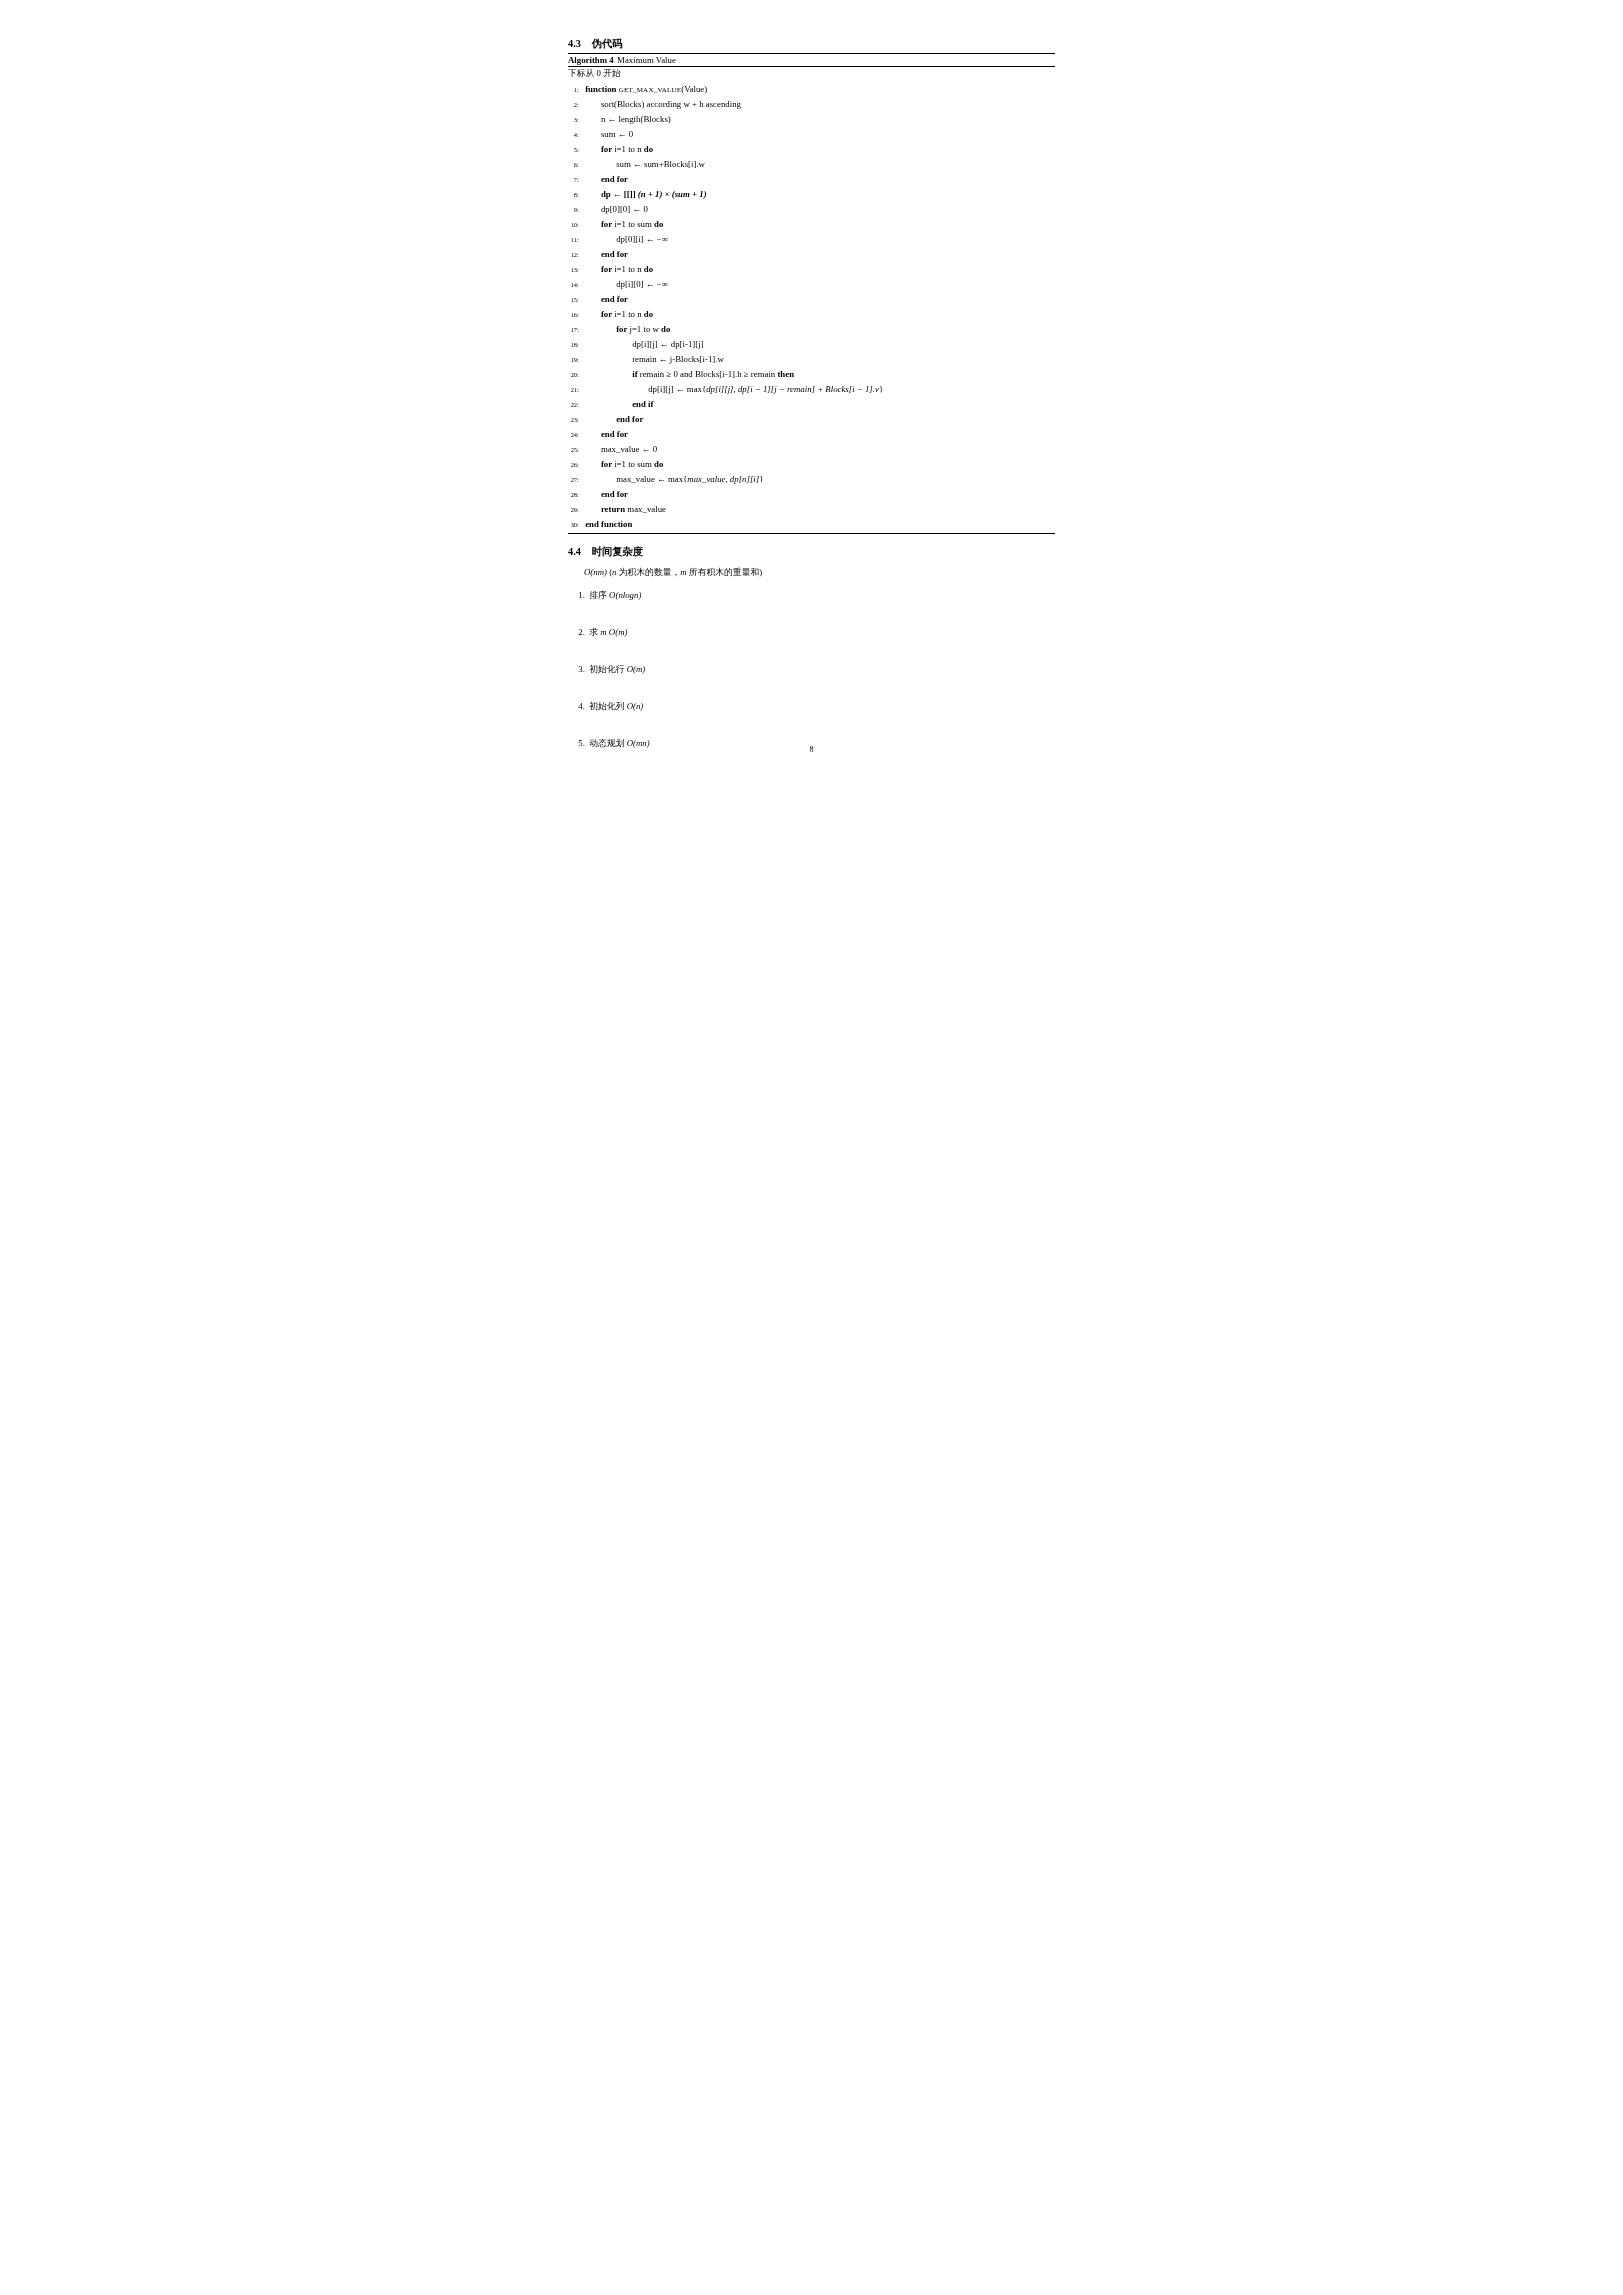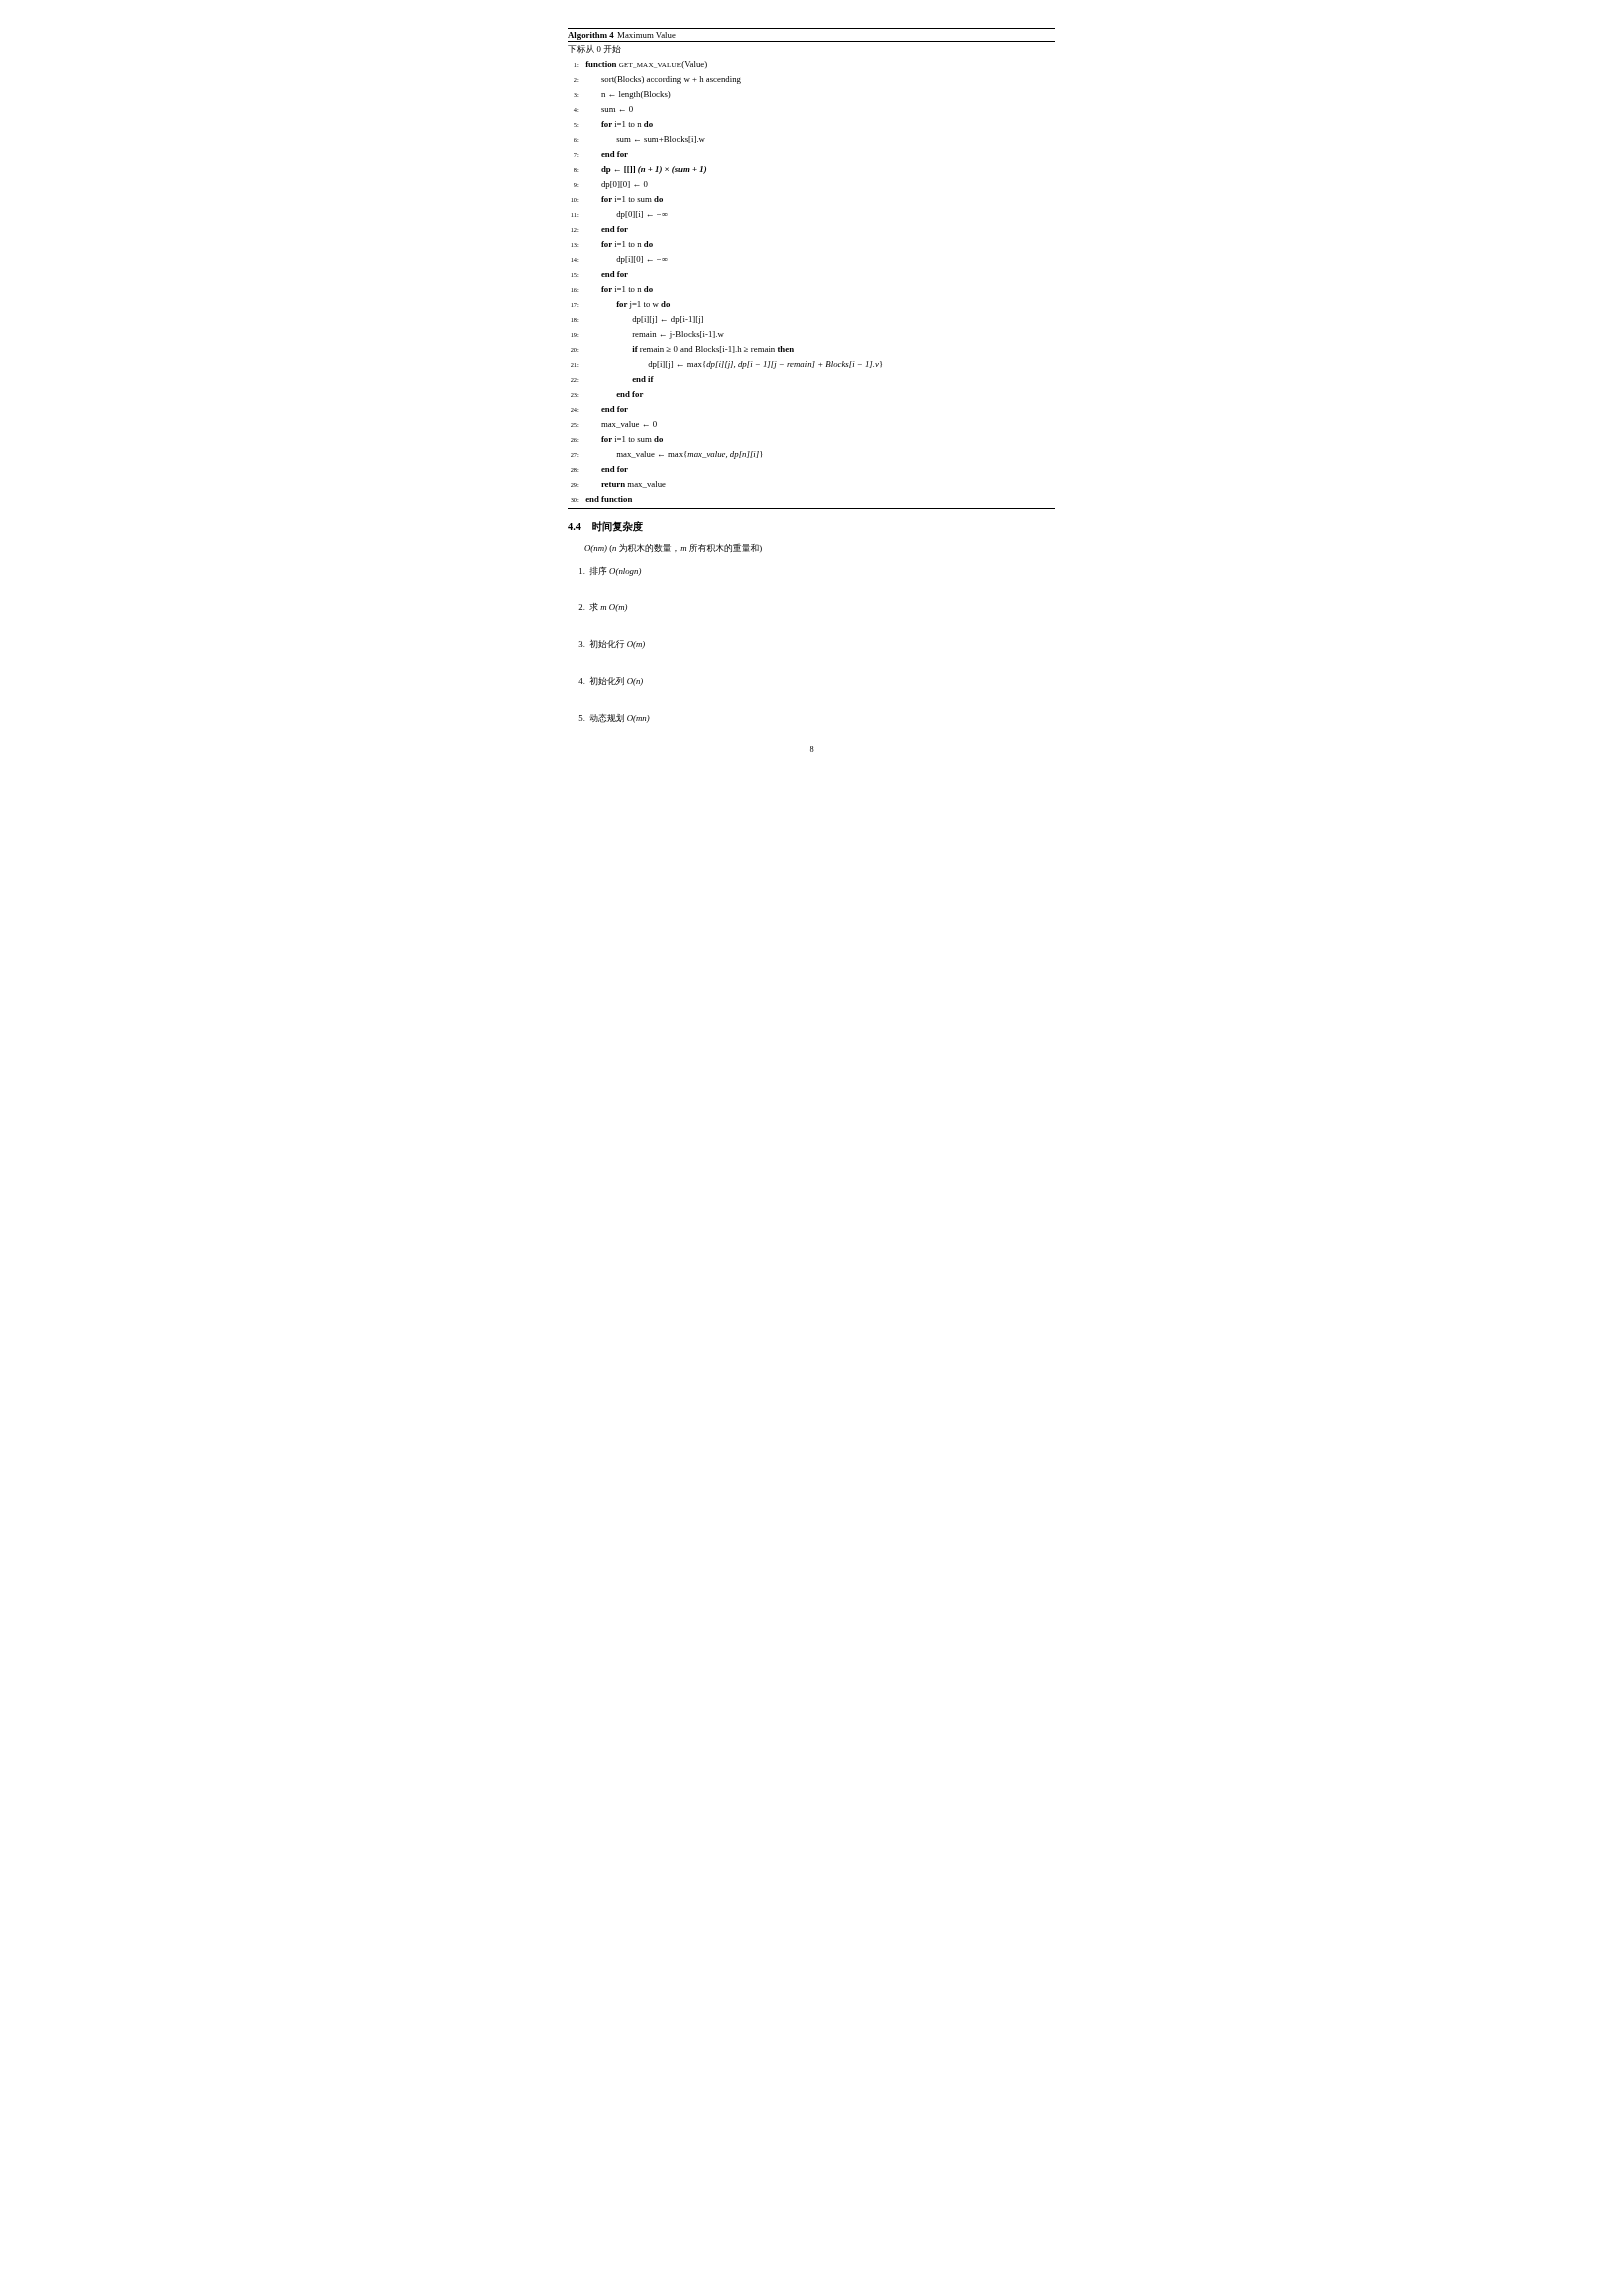--- a/index.html
+++ b/index.html
@@ -17,21 +17,21 @@
   .sec-heading{
     margin:0;
     font-size:10.3px;
     font-weight:bold;
     line-height:11.8px;
   }
   .sec-heading .sec-num{margin-right:10.8px;}
   .h43{padding-top:38px;}
   .h44{margin-top:12px;}
   .algorithm{
-    margin-top:28px;
+    margin-top:3px;
     border-top:1.3px solid #000;
     border-bottom:1.3px solid #000;
   }
   .alg-caption{
     height:11.8px;
     display:flex;
     align-items:center;
     border-bottom:0.6px solid #000;
     font-size:8.8px;
   }
@@ -82,20 +82,23 @@
     text-align:center;
     font-size:8.3px;
   }
 </style>
 </head>
 <body>
 
 <div class="page">
   <div class="content">
 
+    <h2 class="sec-heading h43">
+      <span class="sec-num">4.3</span><span>伪代码</span>
+    </h2>
 
     <div class="algorithm">
       <div class="alg-caption">
         <span class="alg-label">Algorithm 4</span>
         <span>Maximum Value</span>
       </div>
       <div class="alg-note">下标从 0 开始</div>
       <div class="alg-lines" id="alg-lines">
           <div class="alg-line"><span class="alg-num">1:</span><span class="alg-text" style="padding-left: 0px;"><span class="seg-b">function </span><span class="seg-sc">GET_MAX_VALUE</span><span>(Value)</span></span></div>
           <div class="alg-line"><span class="alg-num">2:</span><span class="alg-text" style="padding-left: 15.7px;"><span>sort(Blocks) according w + h ascending</span></span></div>

